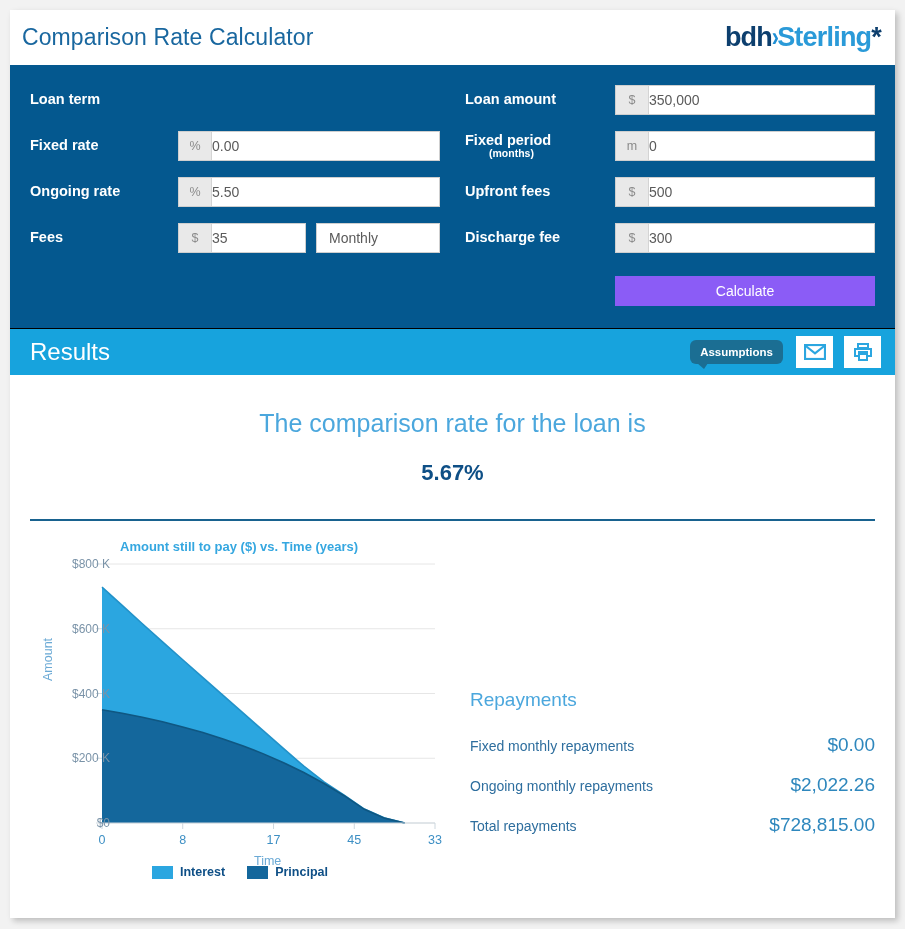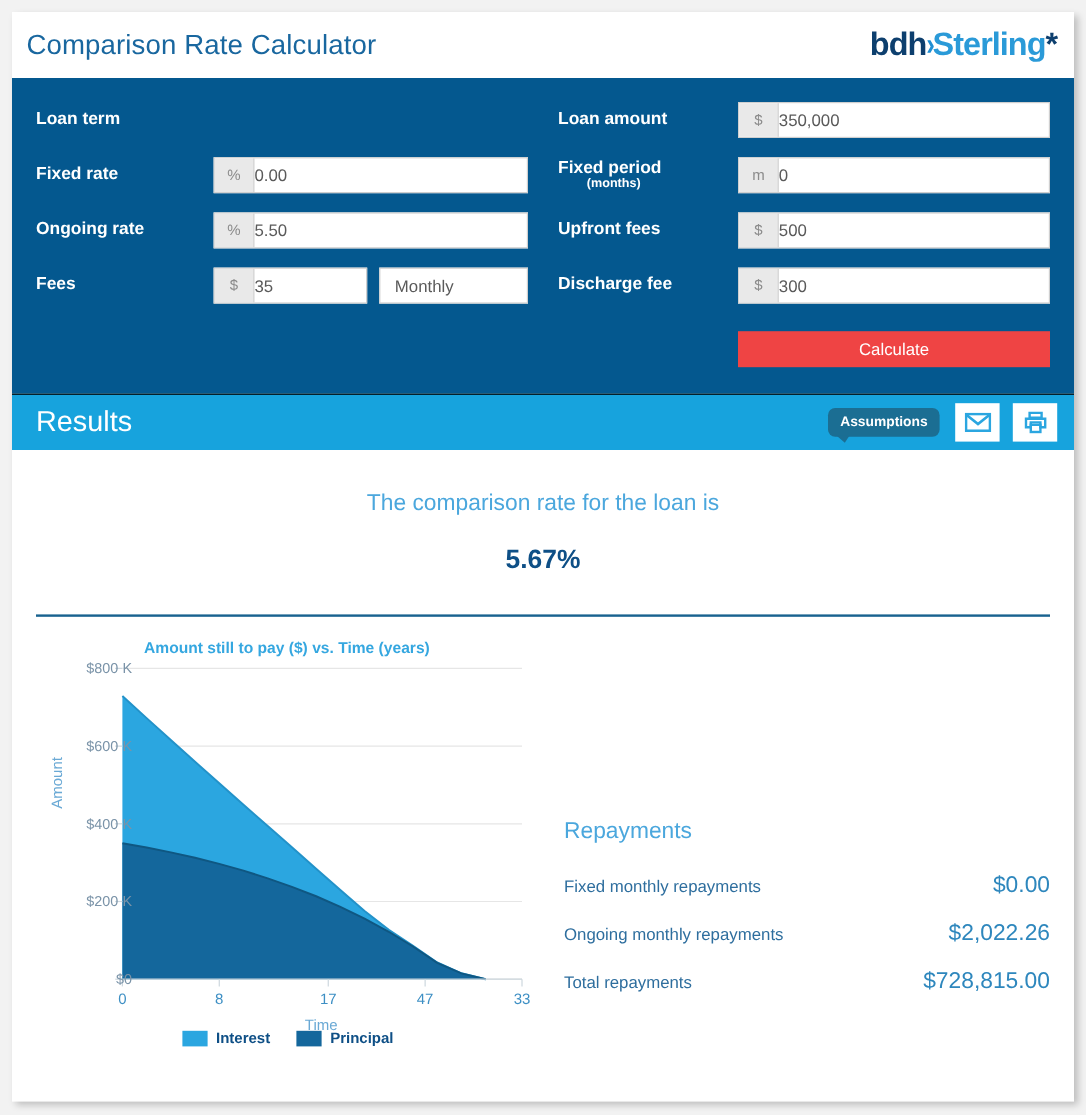--- a/index.html
+++ b/index.html
@@ -140,21 +140,21 @@
   .calc-row {
     display: flex;
     height: 42px;
     align-items: center;
     margin-top: 9px;
   }
   .calc-spacer { flex: 0 0 150px; }
   .calc-button {
     flex: 1;
     height: 30px;
-    background: #ef4444;
+    background: #8b5cf6;
     color: #ffffff;
     font-size: 14px;
     display: flex;
     align-items: center;
     justify-content: center;
     cursor: pointer;
     box-sizing: border-box;
   }
 
   
@@ -215,21 +215,21 @@
   .results-body {
     background: #ffffff;
     padding: 0;
   }
   .rate-block {
     text-align: center;
     padding-top: 34px;
   }
   .rate-caption {
     color: #4ba7dd;
-    font-size: 19px;
+    font-size: 25px;
     font-weight: 400;
   }
   .rate-value {
     color: #0e4f86;
     font-size: 22px;
     font-weight: bold;
     margin-top: 22px;
   }
   .divider {
     margin: 33px 20px 0 20px;
@@ -482,21 +482,21 @@
           <div class="legend">
               <div class="legend-item">
                 <span class="legend-swatch" style="background: rgb(43, 166, 224);"></span>
                 <span class="legend-label">Interest</span>
               </div>
               <div class="legend-item">
                 <span class="legend-swatch" style="background: rgb(20, 103, 156);"></span>
                 <span class="legend-label">Principal</span>
               </div>
             </div>
-        <div class="xtick" style="left: 92px;">0</div><div class="xtick" style="left: 172.727px;">8</div><div class="xtick" style="left: 263.545px;">17</div><div class="xtick" style="left: 344.273px;">47</div><div class="xtick" style="left: 425px;">33</div></div>
+        <div class="xtick" style="left: 92px;">0</div><div class="xtick" style="left: 172.727px;">8</div><div class="xtick" style="left: 263.545px;">17</div><div class="xtick" style="left: 344.273px;">45</div><div class="xtick" style="left: 425px;">33</div></div>
 
         <div class="repay-wrap">
           <div class="repay-title">Repayments</div>
           <div id="repay-rows">
               <div class="repay-row">
                 <div class="repay-label">Fixed monthly repayments</div>
                 <div class="repay-value">$0.00</div>
               </div>
               <div class="repay-row">
                 <div class="repay-label">Ongoing monthly repayments</div>

